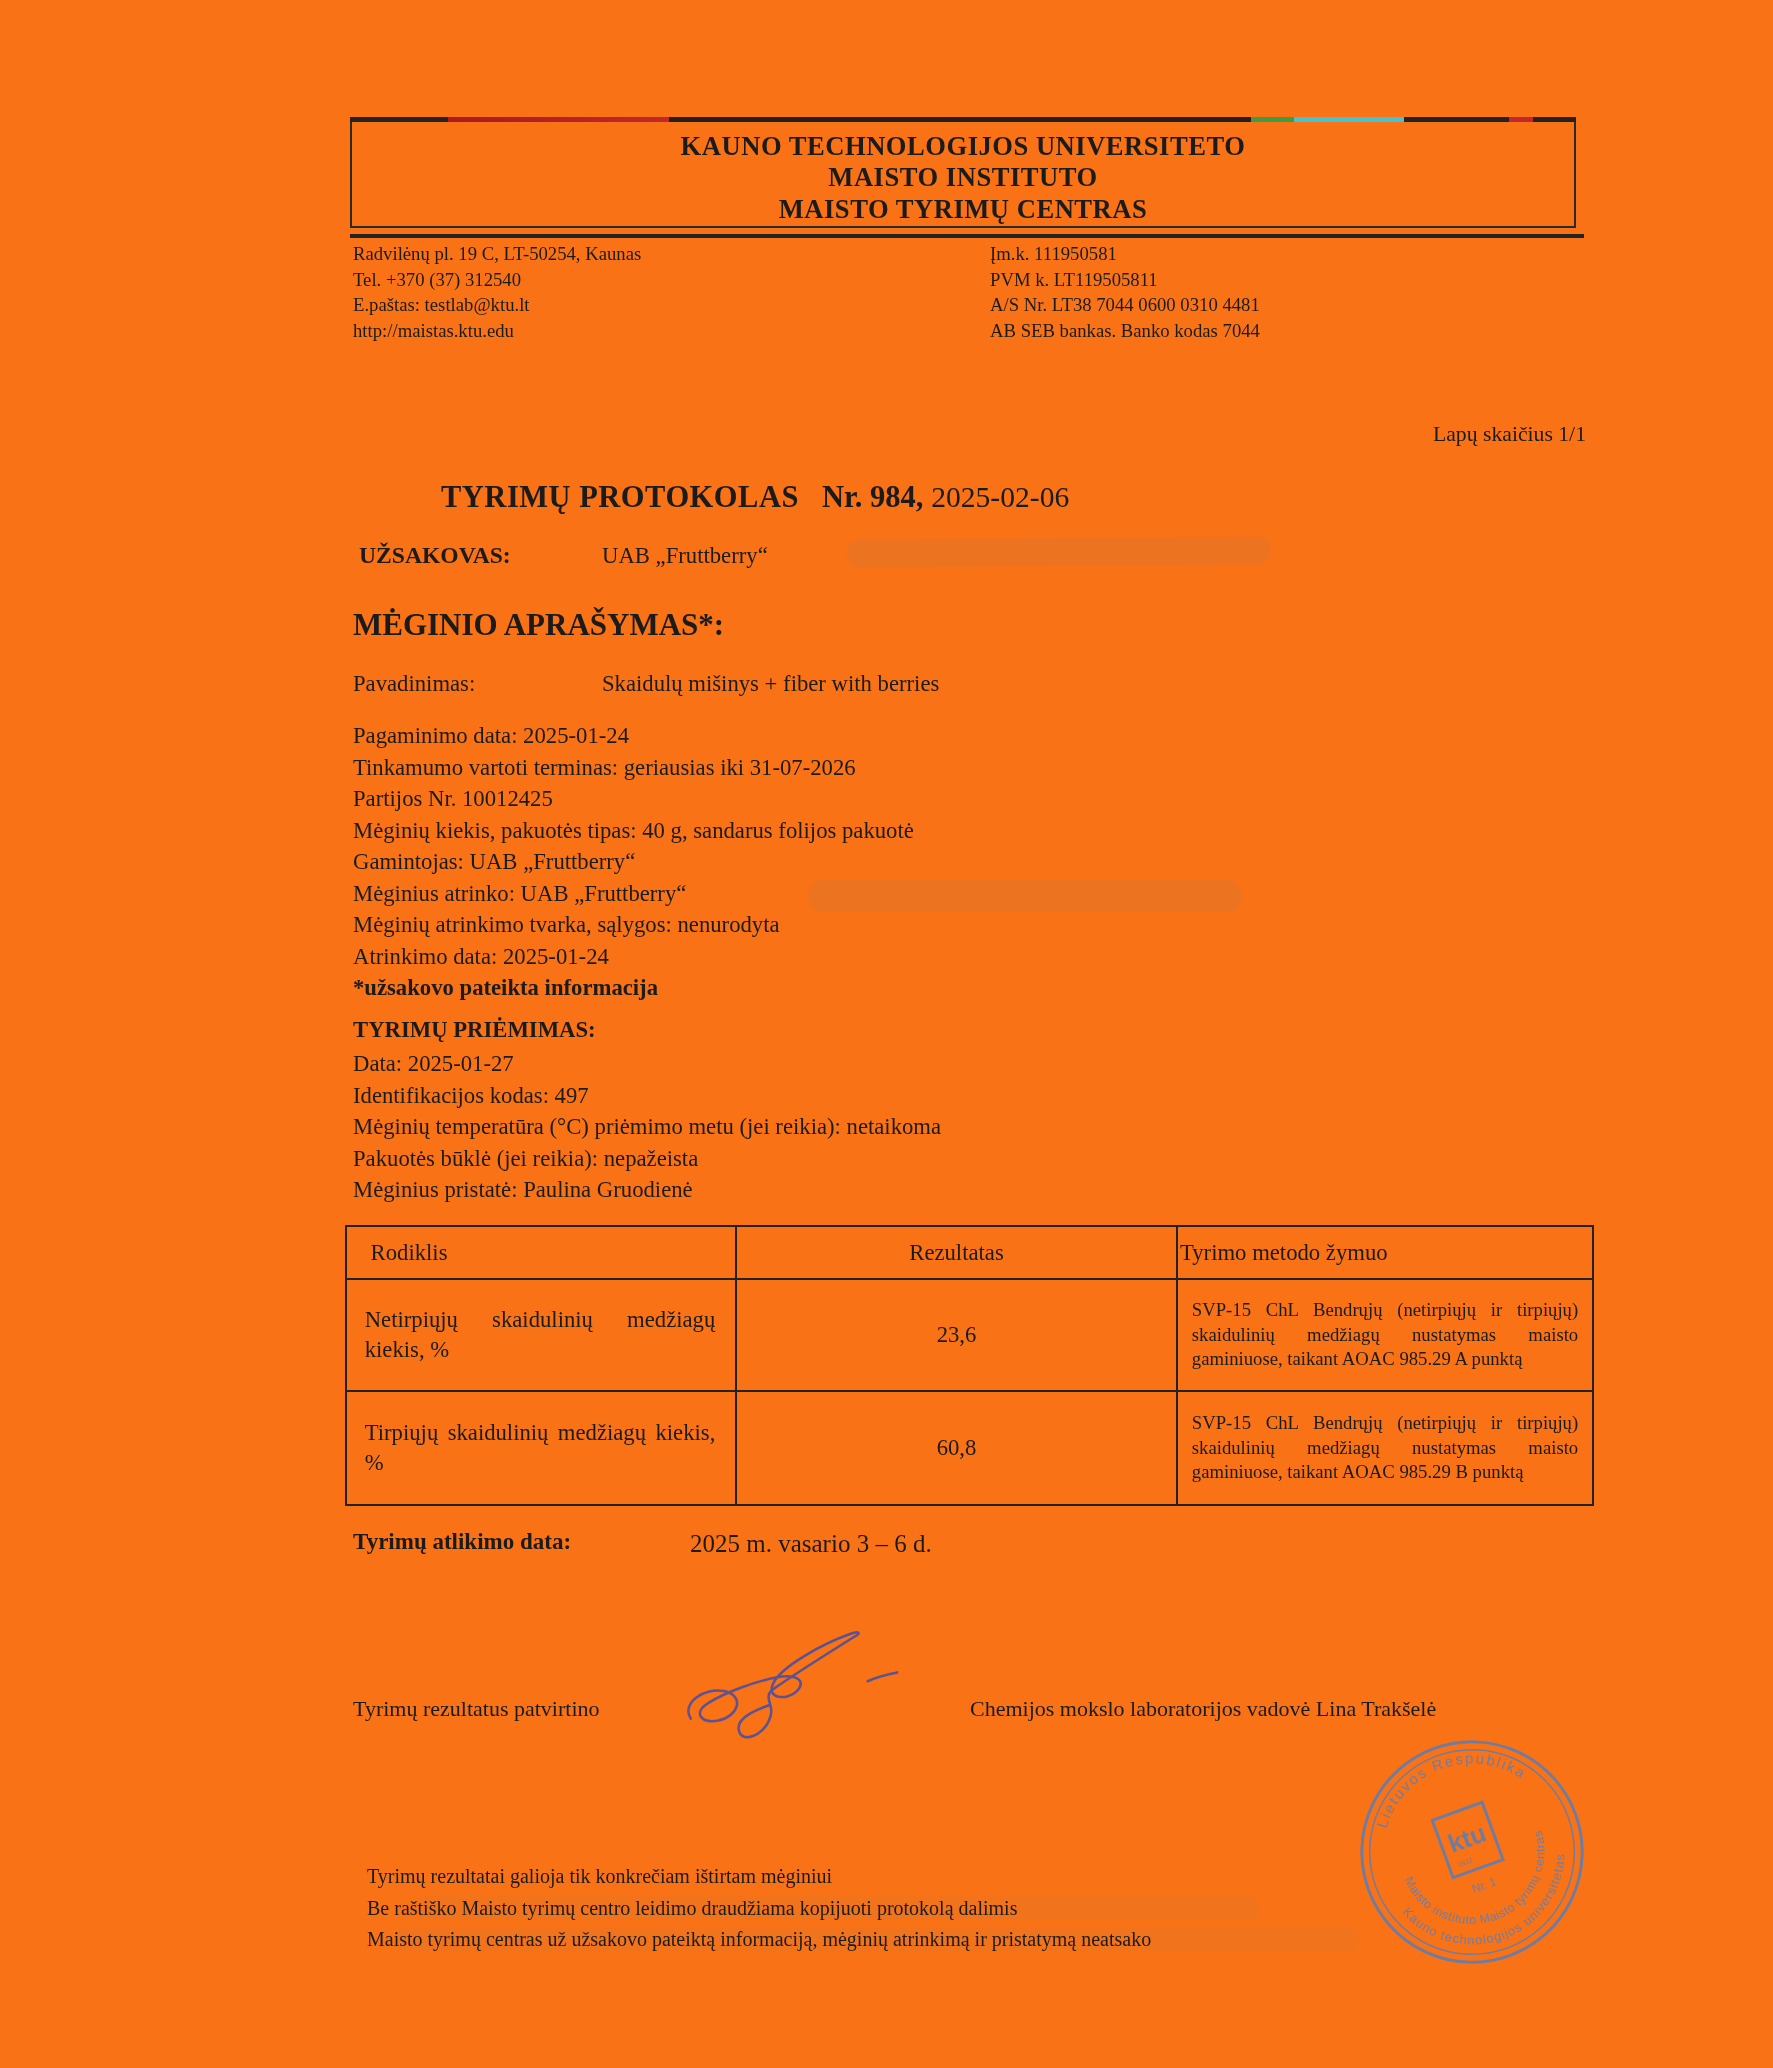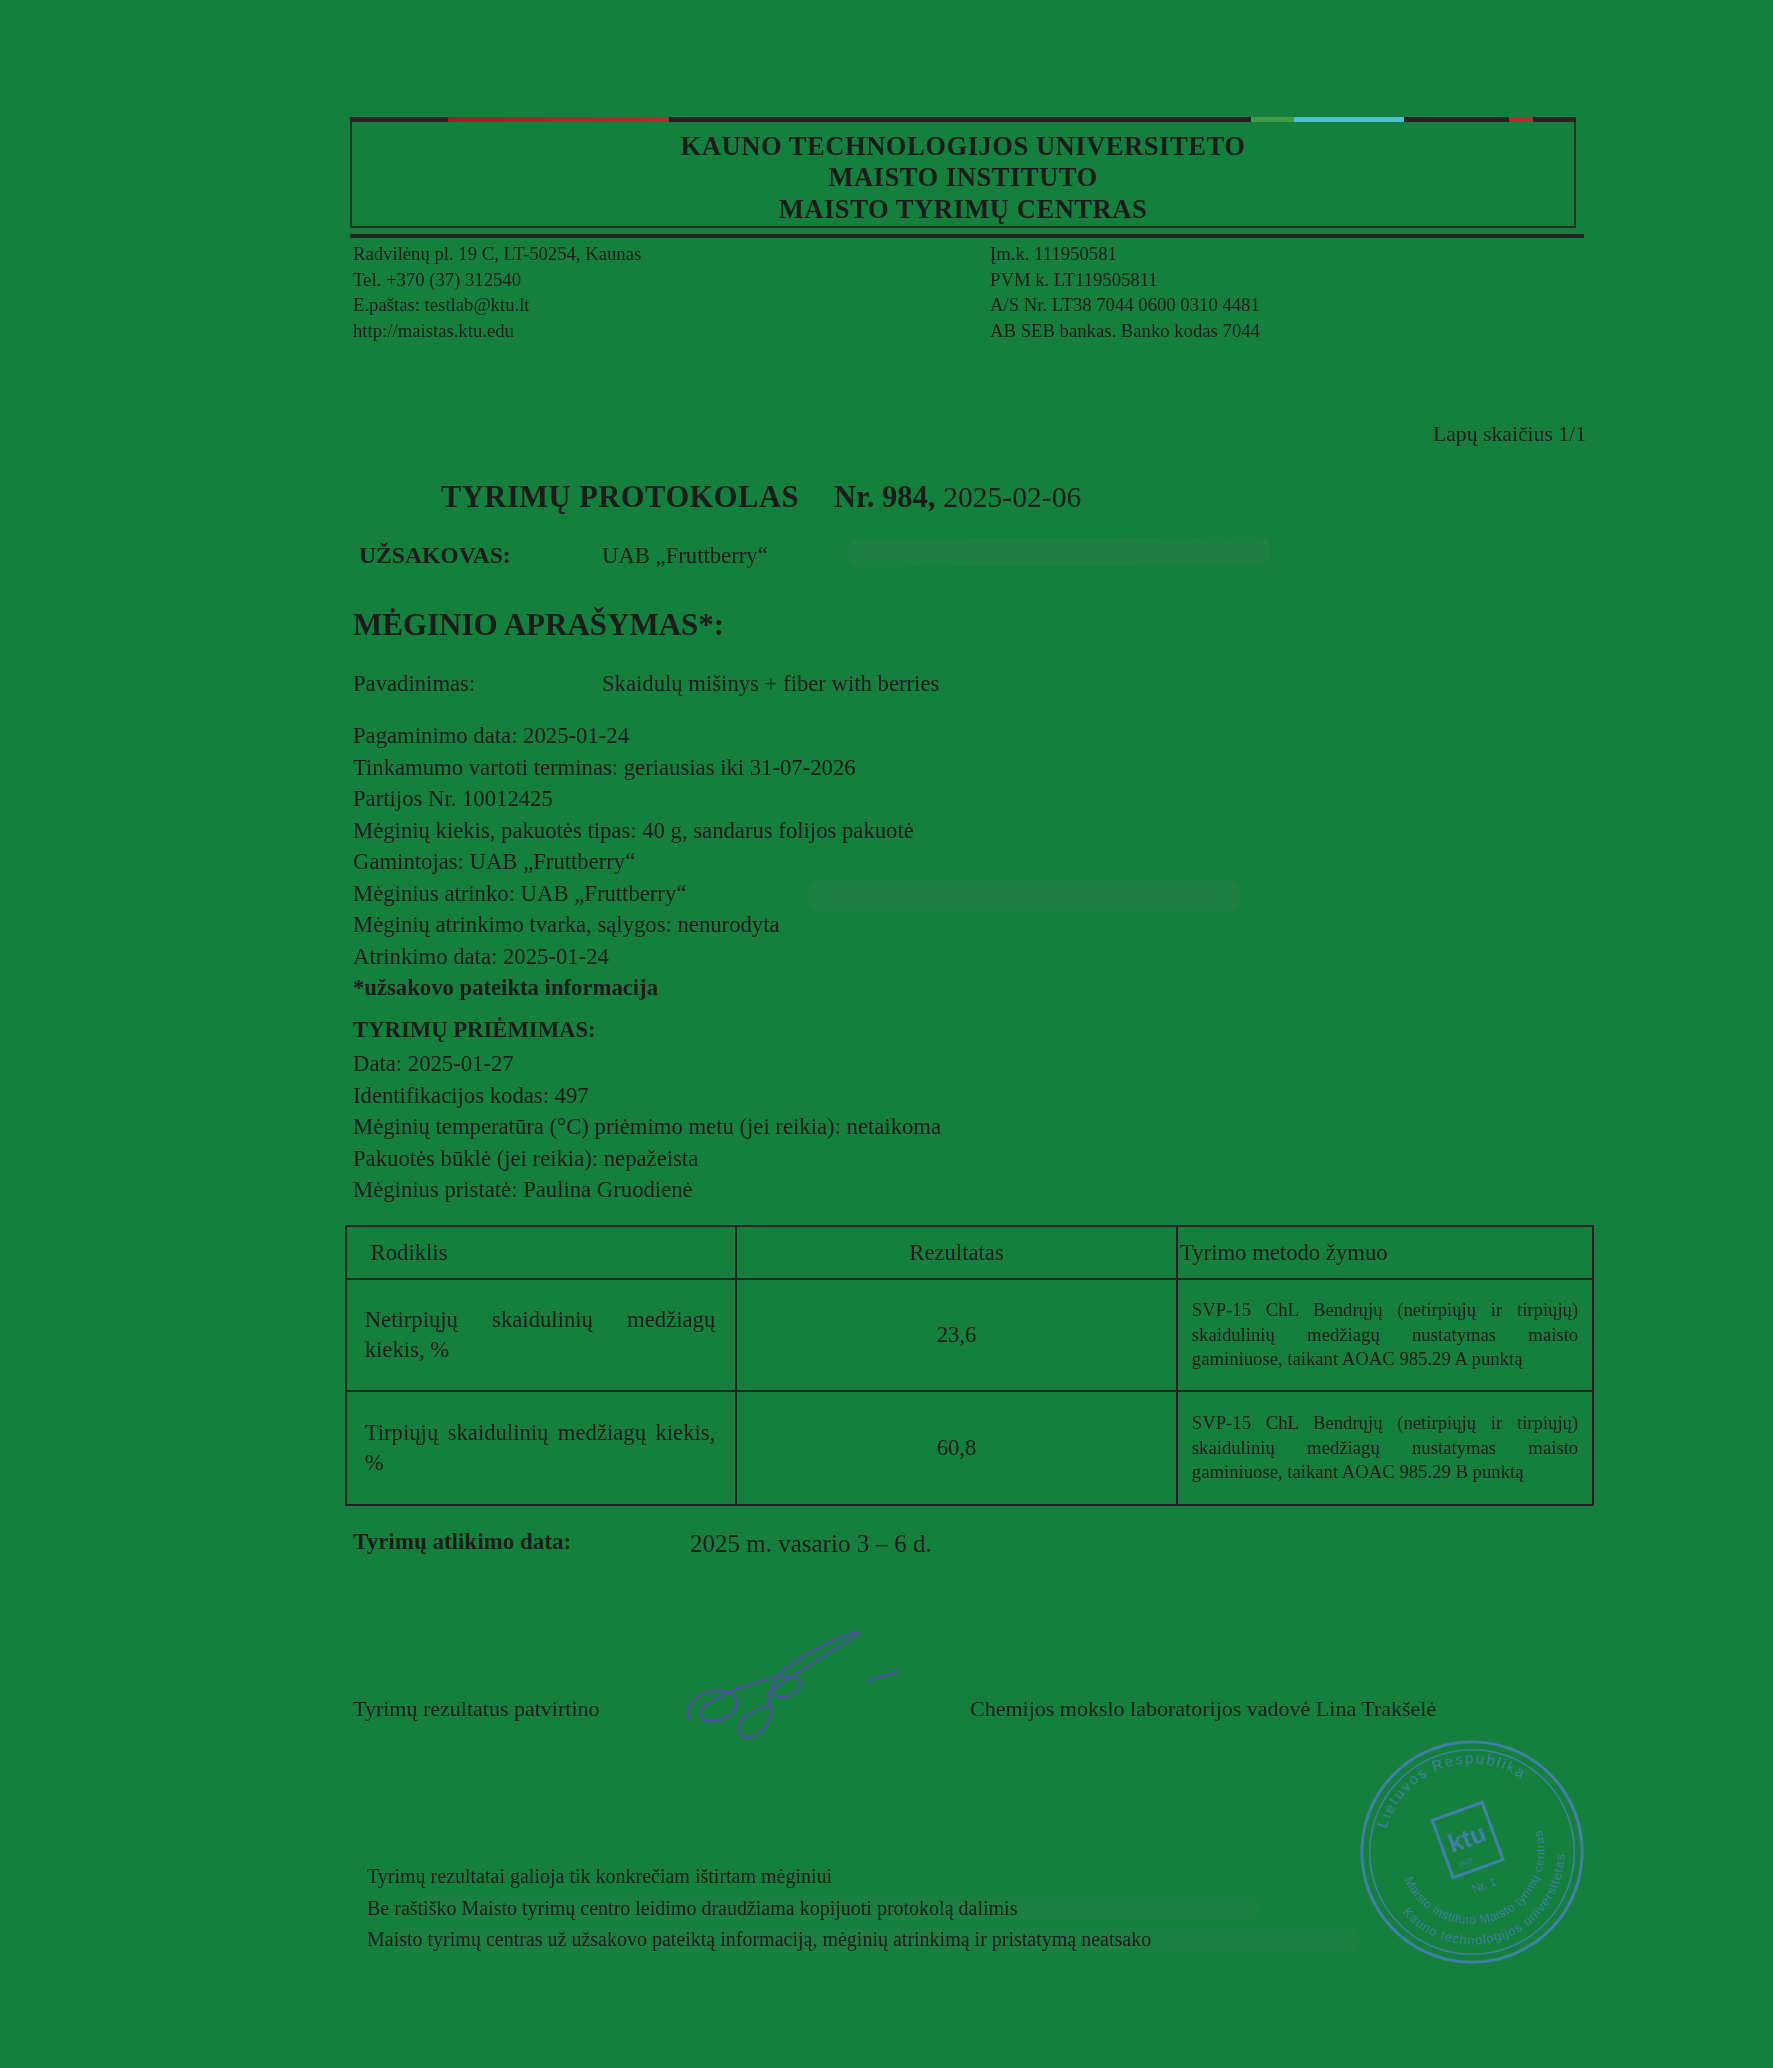--- a/index.html
+++ b/index.html
@@ -1,35 +1,35 @@
 <!DOCTYPE html>
 <html><head>
 <meta charset="utf-8">
 <style>
   html,body{margin:0;padding:0;background:#ffffff;}
-  .page{position:relative;width:1773px;height:2069px;background:#15803d;overflow:hidden;
+  .page{position:relative;width:1773px;height:2069px;background:#f97316;overflow:hidden;
         font-family:"Liberation Serif","DejaVu Serif",serif;color:#1b1b1b;}
   .abs{position:absolute;}
 
   
   .color-line{left:350px;top:117px;width:1226px;height:4.9px;
     background:linear-gradient(90deg,#242424 0%,#242424 8%,#a81c22 8%,#c2272d 26%,#232120 26%,#232120 73.5%,#3f9b44 73.5%,#3f9b44 77%,#49c2cf 77%,#49c2cf 86%,#232323 86%,#232323 94.5%,#c2272d 94.5%,#c2272d 96.5%,#232323 96.5%,#232323 100%);}
   .header-box{left:350px;top:122px;width:1226px;height:106px;box-sizing:border-box;
     border:2px solid #2b2b2b;border-top:none;text-align:center;padding-top:8.9px;}
   .org-line{font-weight:bold;font-size:26.6px;line-height:31.5px;letter-spacing:0.5px;}
   .box-underline{left:350px;top:234px;width:1234px;height:3.9px;background:#232323;}
   .contact{font-size:18.7px;line-height:25.6px;}
   .contact-left{left:353px;top:241px;}
   .contact-right{left:990px;top:241px;}
 
   .sheet-count{left:1133px;top:422px;width:453px;text-align:right;font-size:21.7px;}
 
   .title-row{left:441px;top:480px;font-size:30.5px;white-space:nowrap;}
   .title-bold{font-weight:bold;letter-spacing:0.5px;}
-  .title-num{font-weight:bold;margin-left:35px;}
+  .title-num{font-weight:bold;margin-left:23px;}
   .title-date{font-weight:normal;margin-left:7.9px;font-size:29.6px;}
 
   .lbl-bold{font-weight:bold;}
   .row-uzsakovas{left:359px;top:542px;font-size:23.6px;}
   .row-uzsakovas .val{position:absolute;left:243px;top:1px;font-weight:normal;font-size:22.7px;white-space:nowrap;}
   .row-aprasymas{left:353px;top:607px;font-size:31px;text-align:center;}
   .row-pavadinimas{left:353px;top:671px;font-size:22.7px;}
   .row-pavadinimas .val{position:absolute;left:249px;top:0;white-space:nowrap;}
 
   .desc-block{left:353px;top:720px;font-size:22.7px;line-height:31.5px;}

